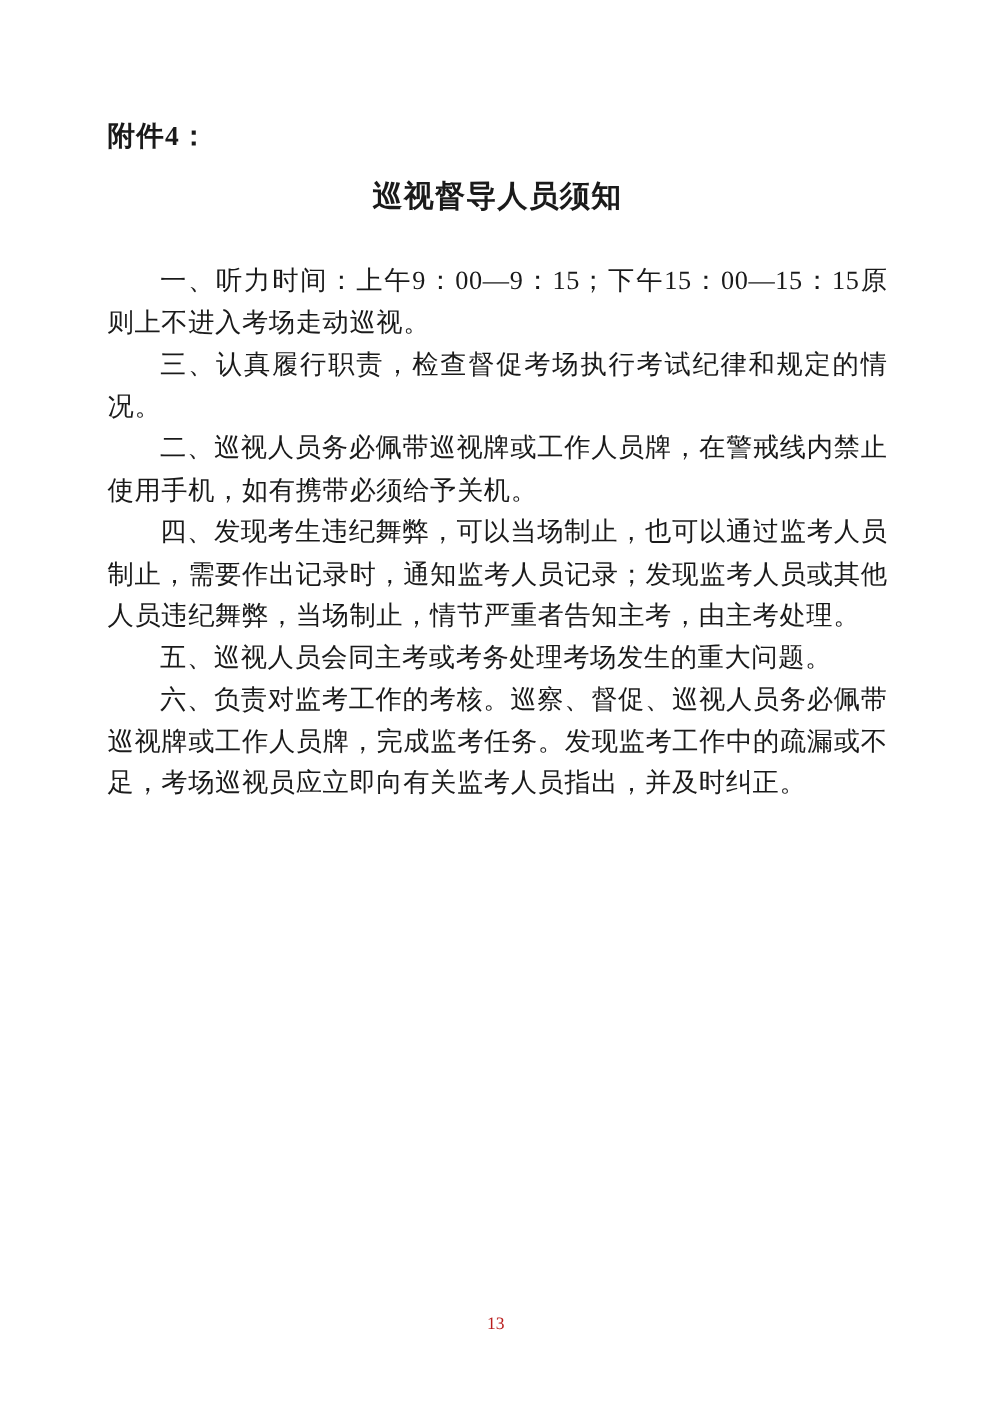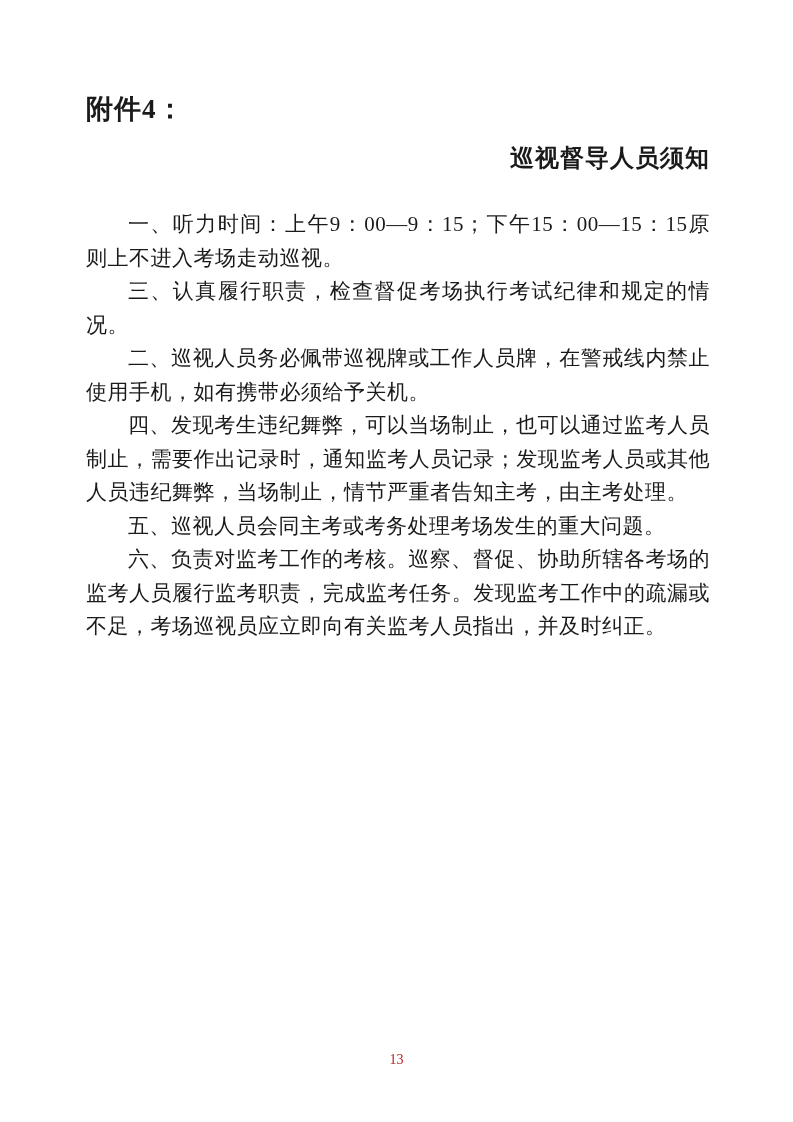--- a/index.html
+++ b/index.html
@@ -17,32 +17,32 @@
     font-family: "Liberation Serif", "DejaVu Serif", serif;
     color: #1a1a1a;
   }
   .content {
     box-sizing: border-box;
     padding: 94px 83px 0 86px;
   }
   .attachment-label {
     font-family: "Liberation Serif", "DejaVu Serif", serif;
     font-weight: bold;
-    font-size: 27px;
+    font-size: 22px;
     line-height: 30px;
     letter-spacing: 1px;
     margin: 0 0 10px 0;
   }
   .doc-title {
     font-family: "Liberation Sans", "DejaVu Sans", sans-serif;
     font-weight: bold;
     font-size: 24px;
     line-height: 36px;
     letter-spacing: 1px;
-    text-align: right;
+    text-align: center;
     margin: 16px 0 32px 0;
   }
   .body-text p {
     margin: 0;
     font-size: 21px;
     line-height: 33.5px;
     letter-spacing: 0.5px;
     text-indent: 2em;
     text-align: justify;
   }
@@ -65,18 +65,18 @@
     <div class="attachment-label">附件4：</div>
 
     <div class="doc-title">巡视督导人员须知</div>
 
     <div class="body-text">
       <p>一、听力时间：上午9：00—9：15；下午15：00—15：15原则上不进入考场走动巡视。</p>
       <p>三、认真履行职责，检查督促考场执行考试纪律和规定的情况。</p>
       <p>二、巡视人员务必佩带巡视牌或工作人员牌，在警戒线内禁止使用手机，如有携带必须给予关机。</p>
       <p>四、发现考生违纪舞弊，可以当场制止，也可以通过监考人员制止，需要作出记录时，通知监考人员记录；发现监考人员或其他人员违纪舞弊，当场制止，情节严重者告知主考，由主考处理。</p>
       <p>五、巡视人员会同主考或考务处理考场发生的重大问题。</p>
-      <p>六、负责对监考工作的考核。巡察、督促、协助所辖各考场的监考人员履行监考职责，完成监考任务。发现监考工作中的疏漏或不足，考场巡视员应立即向有关监考人员指出，并及时纠正。</p>
+      <p>六、负责对监考工作的考核。巡察、督促、巡视人员务必佩带巡视牌或工作人员牌，完成监考任务。发现监考工作中的疏漏或不足，考场巡视员应立即向有关监考人员指出，并及时纠正。</p>
     </div>
   </div>
 
   <div class="page-number">13</div>
 </div>
 
 </body></html>

